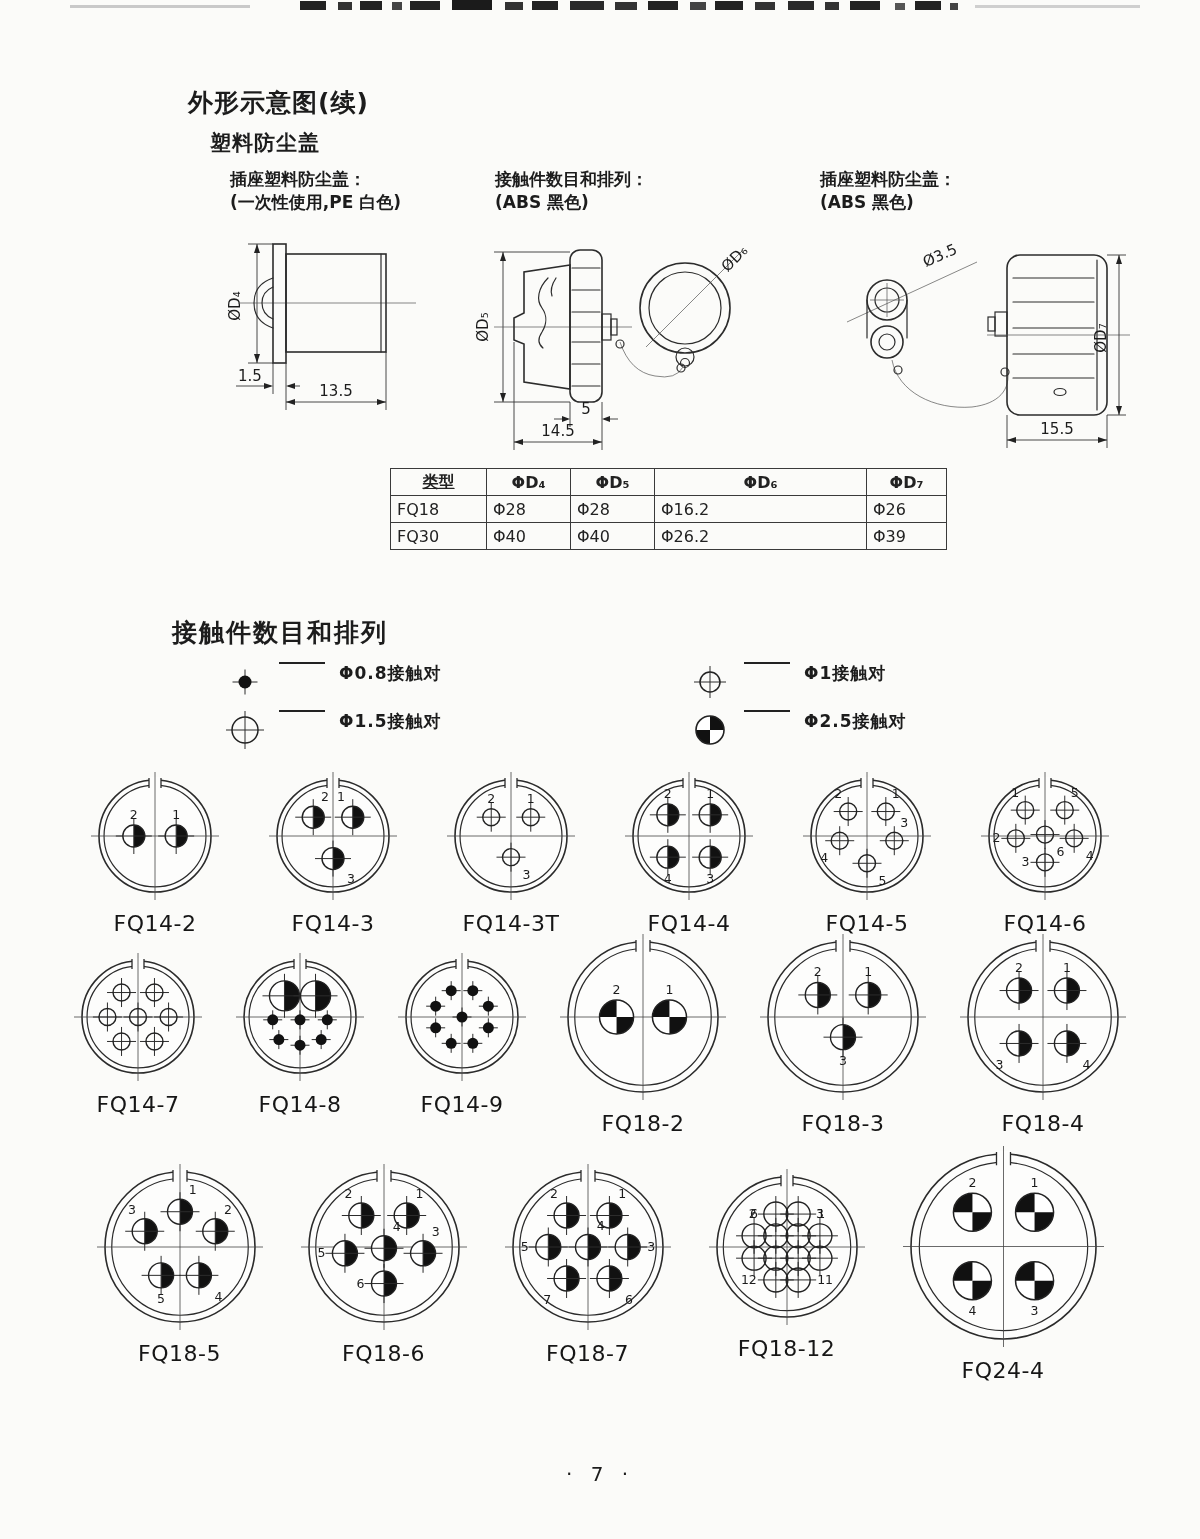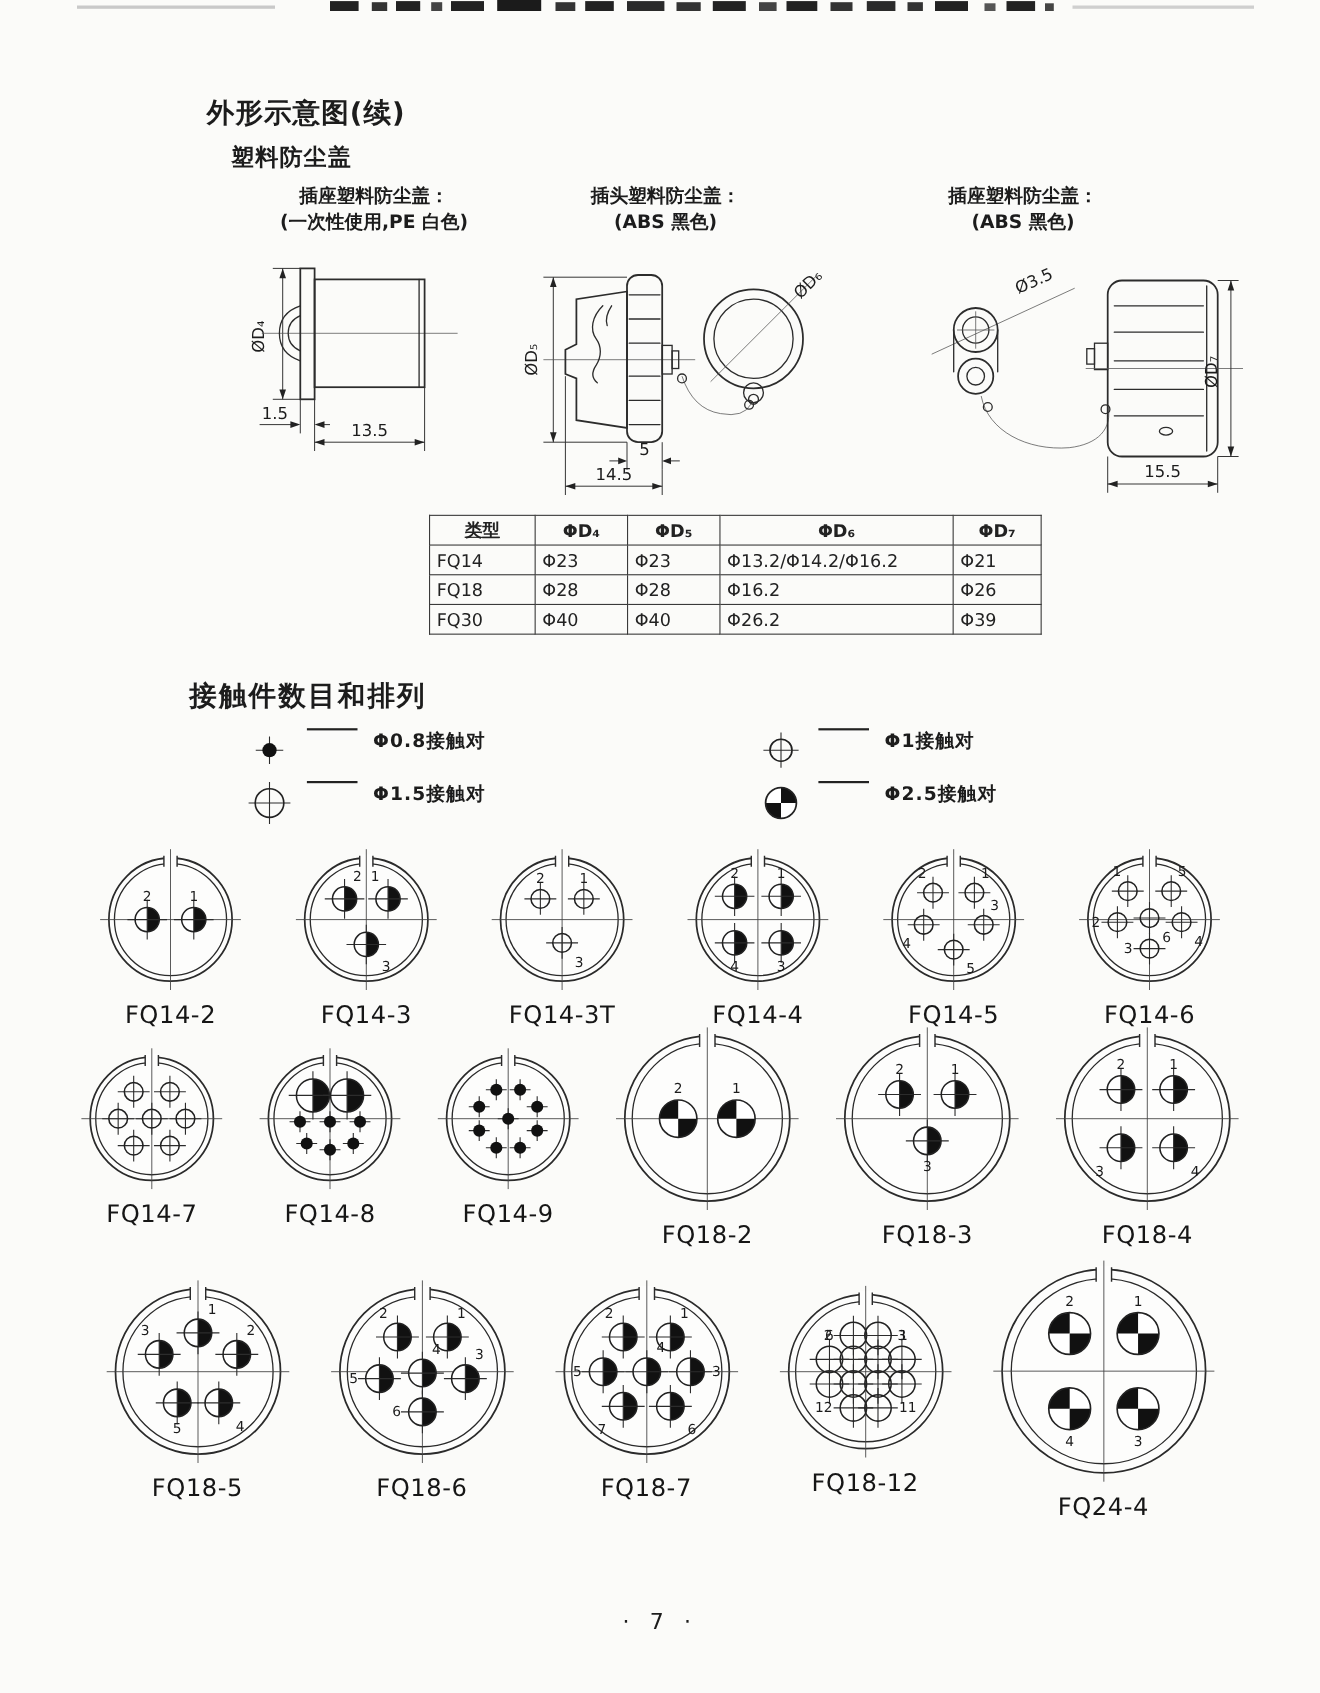--- a/index.html
+++ b/index.html
@@ -10,21 +10,21 @@
   }
   .abs{position:absolute}
   
   #scan-strip{position:absolute;top:0;left:0;width:1200px;height:14px}
   #scan-strip div{position:absolute;background:#222}
   
   #title-1{left:188px;top:86px;font-size:25px;font-weight:bold;letter-spacing:1px}
   #title-sub{left:210px;top:129px;font-size:21px;font-weight:bold;letter-spacing:1px}
   #title-2{left:172px;top:616px;font-size:25px;font-weight:bold;letter-spacing:2px}
   
-  .fig-cap{position:absolute;text-align:center;font-size:17px;font-weight:bold;line-height:1.35}
+  .fig-cap{position:absolute;font-size:17px;font-weight:bold;line-height:1.35}
   
   .drawing{position:absolute}
   svg text{fill:#1c1c1c}
   .ln{stroke:#2c2c2c;stroke-width:1.2;fill:none;stroke-linecap:round}
   .lnb{stroke:#2c2c2c;stroke-width:1.6;fill:none}
   .cl{stroke:#555;stroke-width:0.7;fill:none}
   .dim{stroke:#333;stroke-width:0.9;fill:none}
   .arr{fill:#222;stroke:none}
   .dimtxt{font-size:15px}
   
@@ -78,21 +78,21 @@
   </div>
 
 <div id="title-1" class="abs">外形示意图(续)</div>
 <div id="title-sub" class="abs">塑料防尘盖</div>
 
 <div class="fig-cap" style="left:230px;top:168px;width:220px">
   <div>插座塑料防尘盖：</div>
   <div>(一次性使用,PE 白色)</div>
 </div>
 <div class="fig-cap" style="left:495px;top:168px;width:220px">
-  <div>插头塑料防尘盖：</div>
+  <div>接触件数目和排列：</div>
   <div>(ABS 黑色)</div>
 </div>
 <div class="fig-cap" style="left:820px;top:168px;width:220px">
   <div>插座塑料防尘盖：</div>
   <div>(ABS 黑色)</div>
 </div>
 
 <div class="drawing" style="left:178px;top:226px">
 <svg width="250" height="192" viewBox="0 0 250 192">
   <path class="dim" d="M95,18H70M95,137H70"></path>
@@ -199,27 +199,20 @@
   <thead>
       <tr>
         <th>类型</th>
         <th>ΦD₄</th>
         <th>ΦD₅</th>
         <th>ΦD₆</th>
         <th>ΦD₇</th>
       </tr>
     </thead>
   <tbody>
-      <tr>
-        <td>FQ14</td>
-        <td>Φ23</td>
-        <td>Φ23</td>
-        <td>Φ13.2/Φ14.2/Φ16.2</td>
-        <td>Φ21</td>
-      </tr>
       <tr>
         <td>FQ18</td>
         <td>Φ28</td>
         <td>Φ28</td>
         <td>Φ16.2</td>
         <td>Φ26</td>
       </tr>
       <tr>
         <td>FQ30</td>
         <td>Φ40</td>

